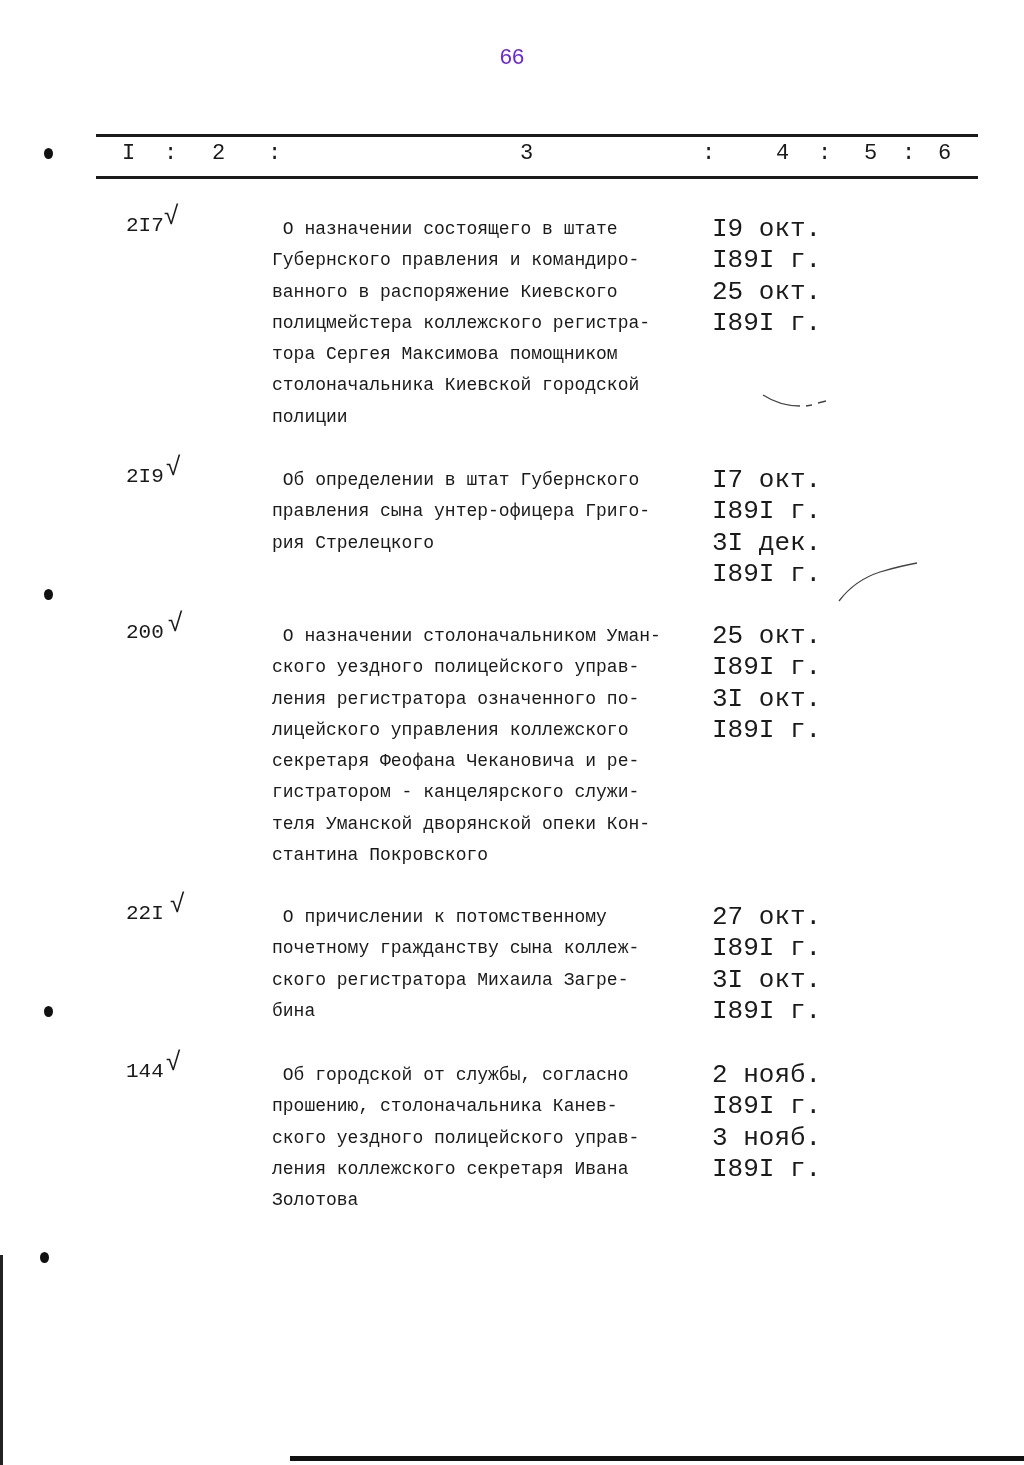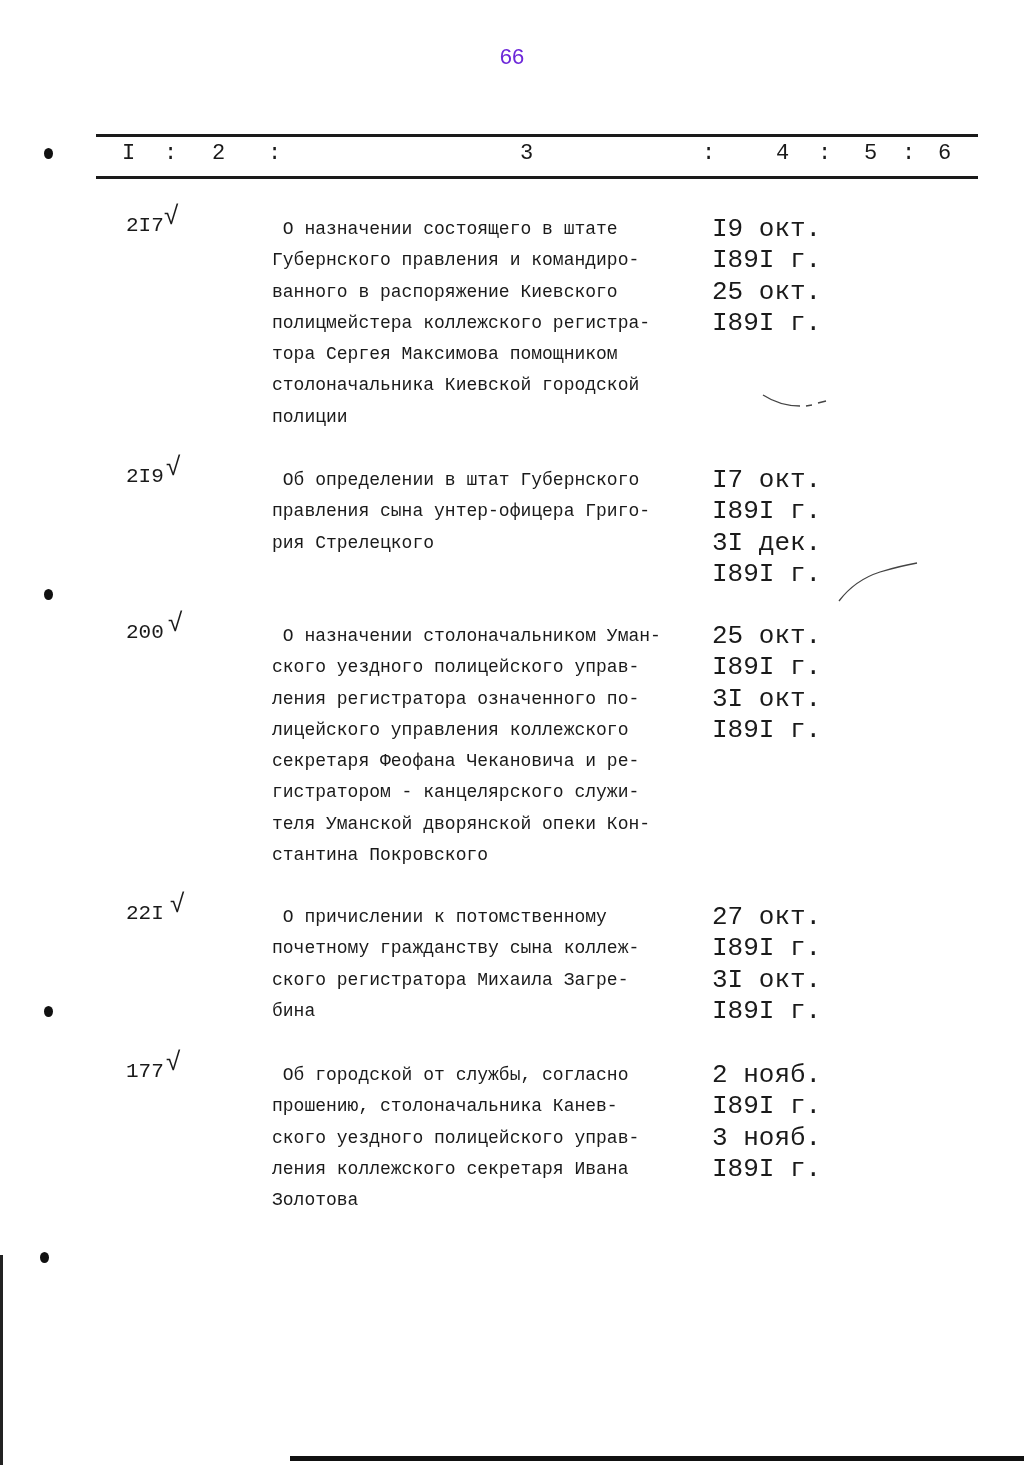--- a/index.html
+++ b/index.html
@@ -101,21 +101,21 @@
 ского регистратора Михаила Загре-
 бина</div>
   <div class="entry-dates">27 окт.
 I89I г.
 3I окт.
 I89I г.</div>
 </div>
 
 <div class="entry" style="top:1060px">
   <div class="entry-number">
-    <span>177</span><span class="check" style="left:40px">√</span>
+    <span>144</span><span class="check" style="left:40px">√</span>
   </div>
   <div class="entry-text"> Об городской от службы, согласно
 прошению, столоначальника Канев-
 ского уездного полицейского управ-
 ления коллежского секретаря Ивана
 Золотова</div>
   <div class="entry-dates">2 нояб.
 I89I г.
 3 нояб.
 I89I г.</div>

